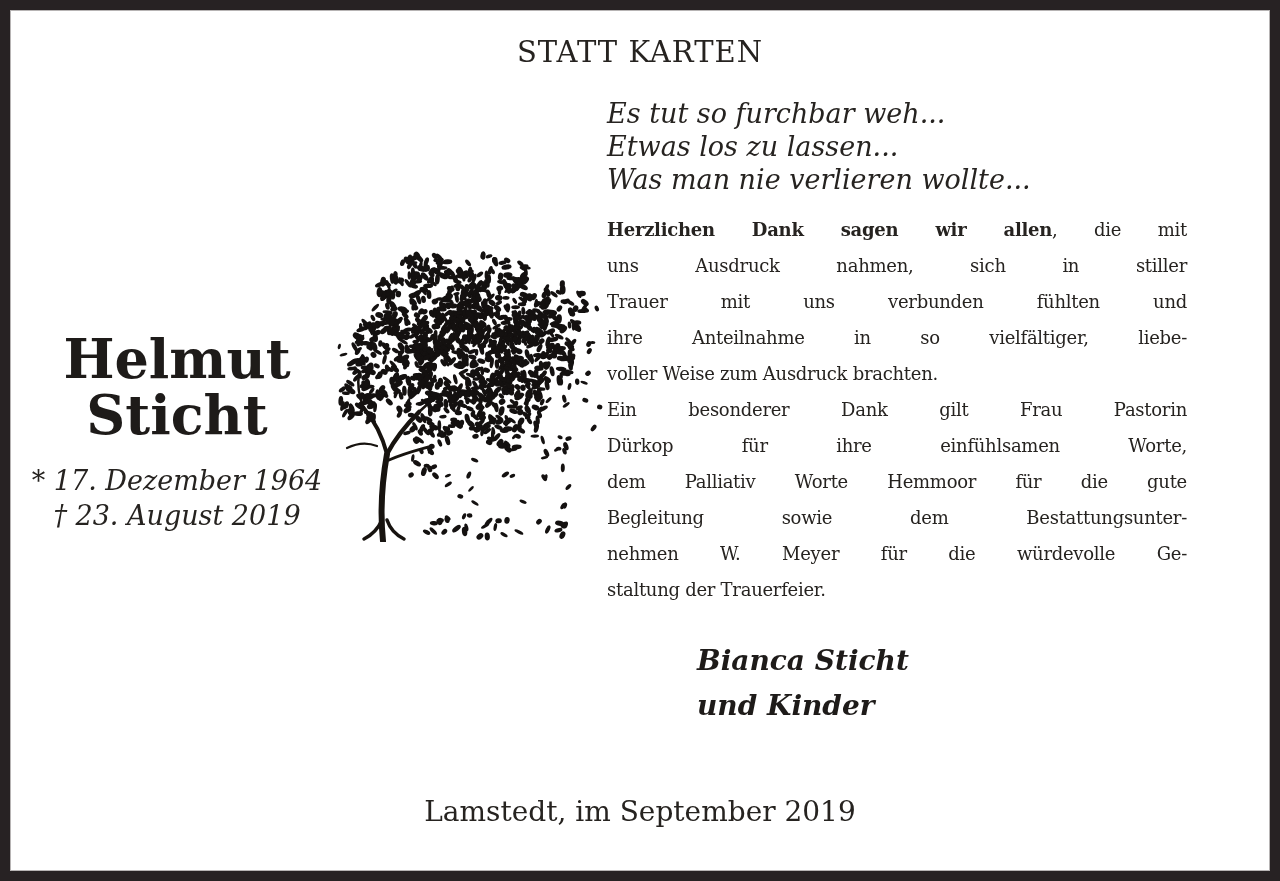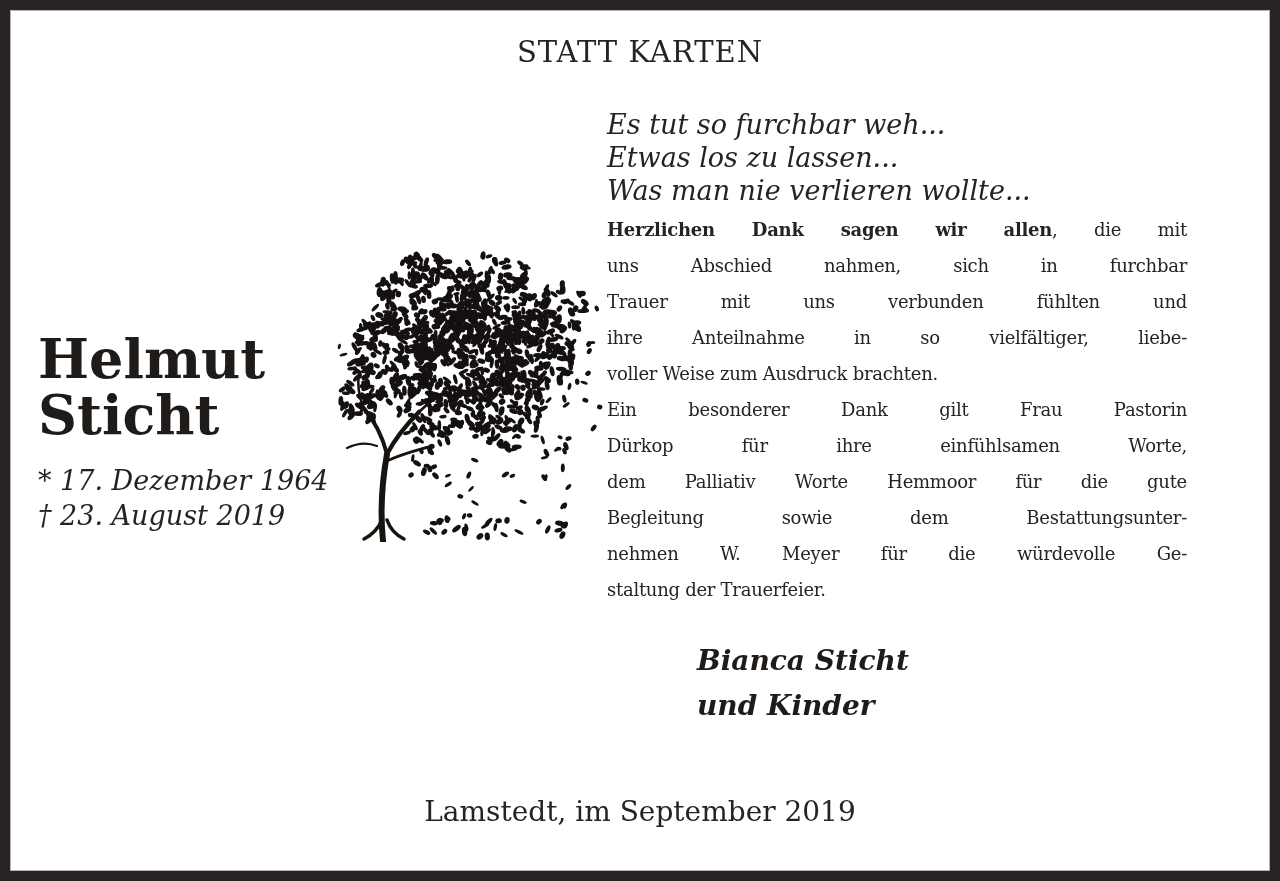--- a/index.html
+++ b/index.html
@@ -22,28 +22,28 @@
     color:var(--ink);
     overflow:hidden;
   }
   .header{
     position:absolute;left:0;right:0;top:25px;
     text-align:center;
     font-size:29px;letter-spacing:1px;
     color:var(--ink);
   }
   .poem{
-    position:absolute;left:597px;top:98px;
+    position:absolute;left:597px;top:87px;
     font-style:italic;
     font-size:27px;line-height:33px;
     white-space:nowrap;
   }
   .left-col{
     position:absolute;left:2px;top:321px;width:330px;
-    margin-left:26px;
+    text-align:center;
   }
   .name{
     font-weight:bold;
     font-size:54px;line-height:56px;
     color:var(--ink-heavy);
   }
   .dates{
     margin-top:20px;
     font-size:27px;line-height:35px;font-style:italic;
   }
@@ -1462,21 +1462,21 @@
         <ellipse cx="22.6" cy="121.8" rx="3.9" ry="2.1" transform="rotate(320 22.6 121.8)" fill="#141110"></ellipse>
         <ellipse cx="9.4" cy="139.4" rx="4.1" ry="2.1" transform="rotate(326 9.4 139.4)" fill="#141110"></ellipse>
         <ellipse cx="6.3" cy="96.5" rx="2.8" ry="1.5" transform="rotate(287 6.3 96.5)" fill="#141110"></ellipse>
         <ellipse cx="28.3" cy="109.0" rx="3.9" ry="2.0" transform="rotate(290 28.3 109.0)" fill="#141110"></ellipse>
       </g>
   </svg>
 
   <div class="body-col">
     <div class="para">
       <div class="jline"><b>Herzlichen Dank sagen wir allen</b><span>, die mit</span></div>
-      <div class="jline">uns Abschied nahmen, sich in furchbar</div>
+      <div class="jline">uns Ausdruck nahmen, sich in stiller</div>
       <div class="jline">Trauer mit uns verbunden fühlten und</div>
       <div class="jline">ihre Anteilnahme in so vielfältiger, liebe-</div>
       <div class="jline last">voller Weise zum Ausdruck brachten.</div>
     </div>
     <div class="para">
       <div class="jline">Ein besonderer Dank gilt Frau Pastorin</div>
       <div class="jline">Dürkop für ihre einfühlsamen Worte,</div>
       <div class="jline">dem Palliativ Worte Hemmoor für die gute</div>
       <div class="jline">Begleitung sowie dem Bestattungsunter-</div>
       <div class="jline">nehmen W. Meyer für die würdevolle Ge-</div>

